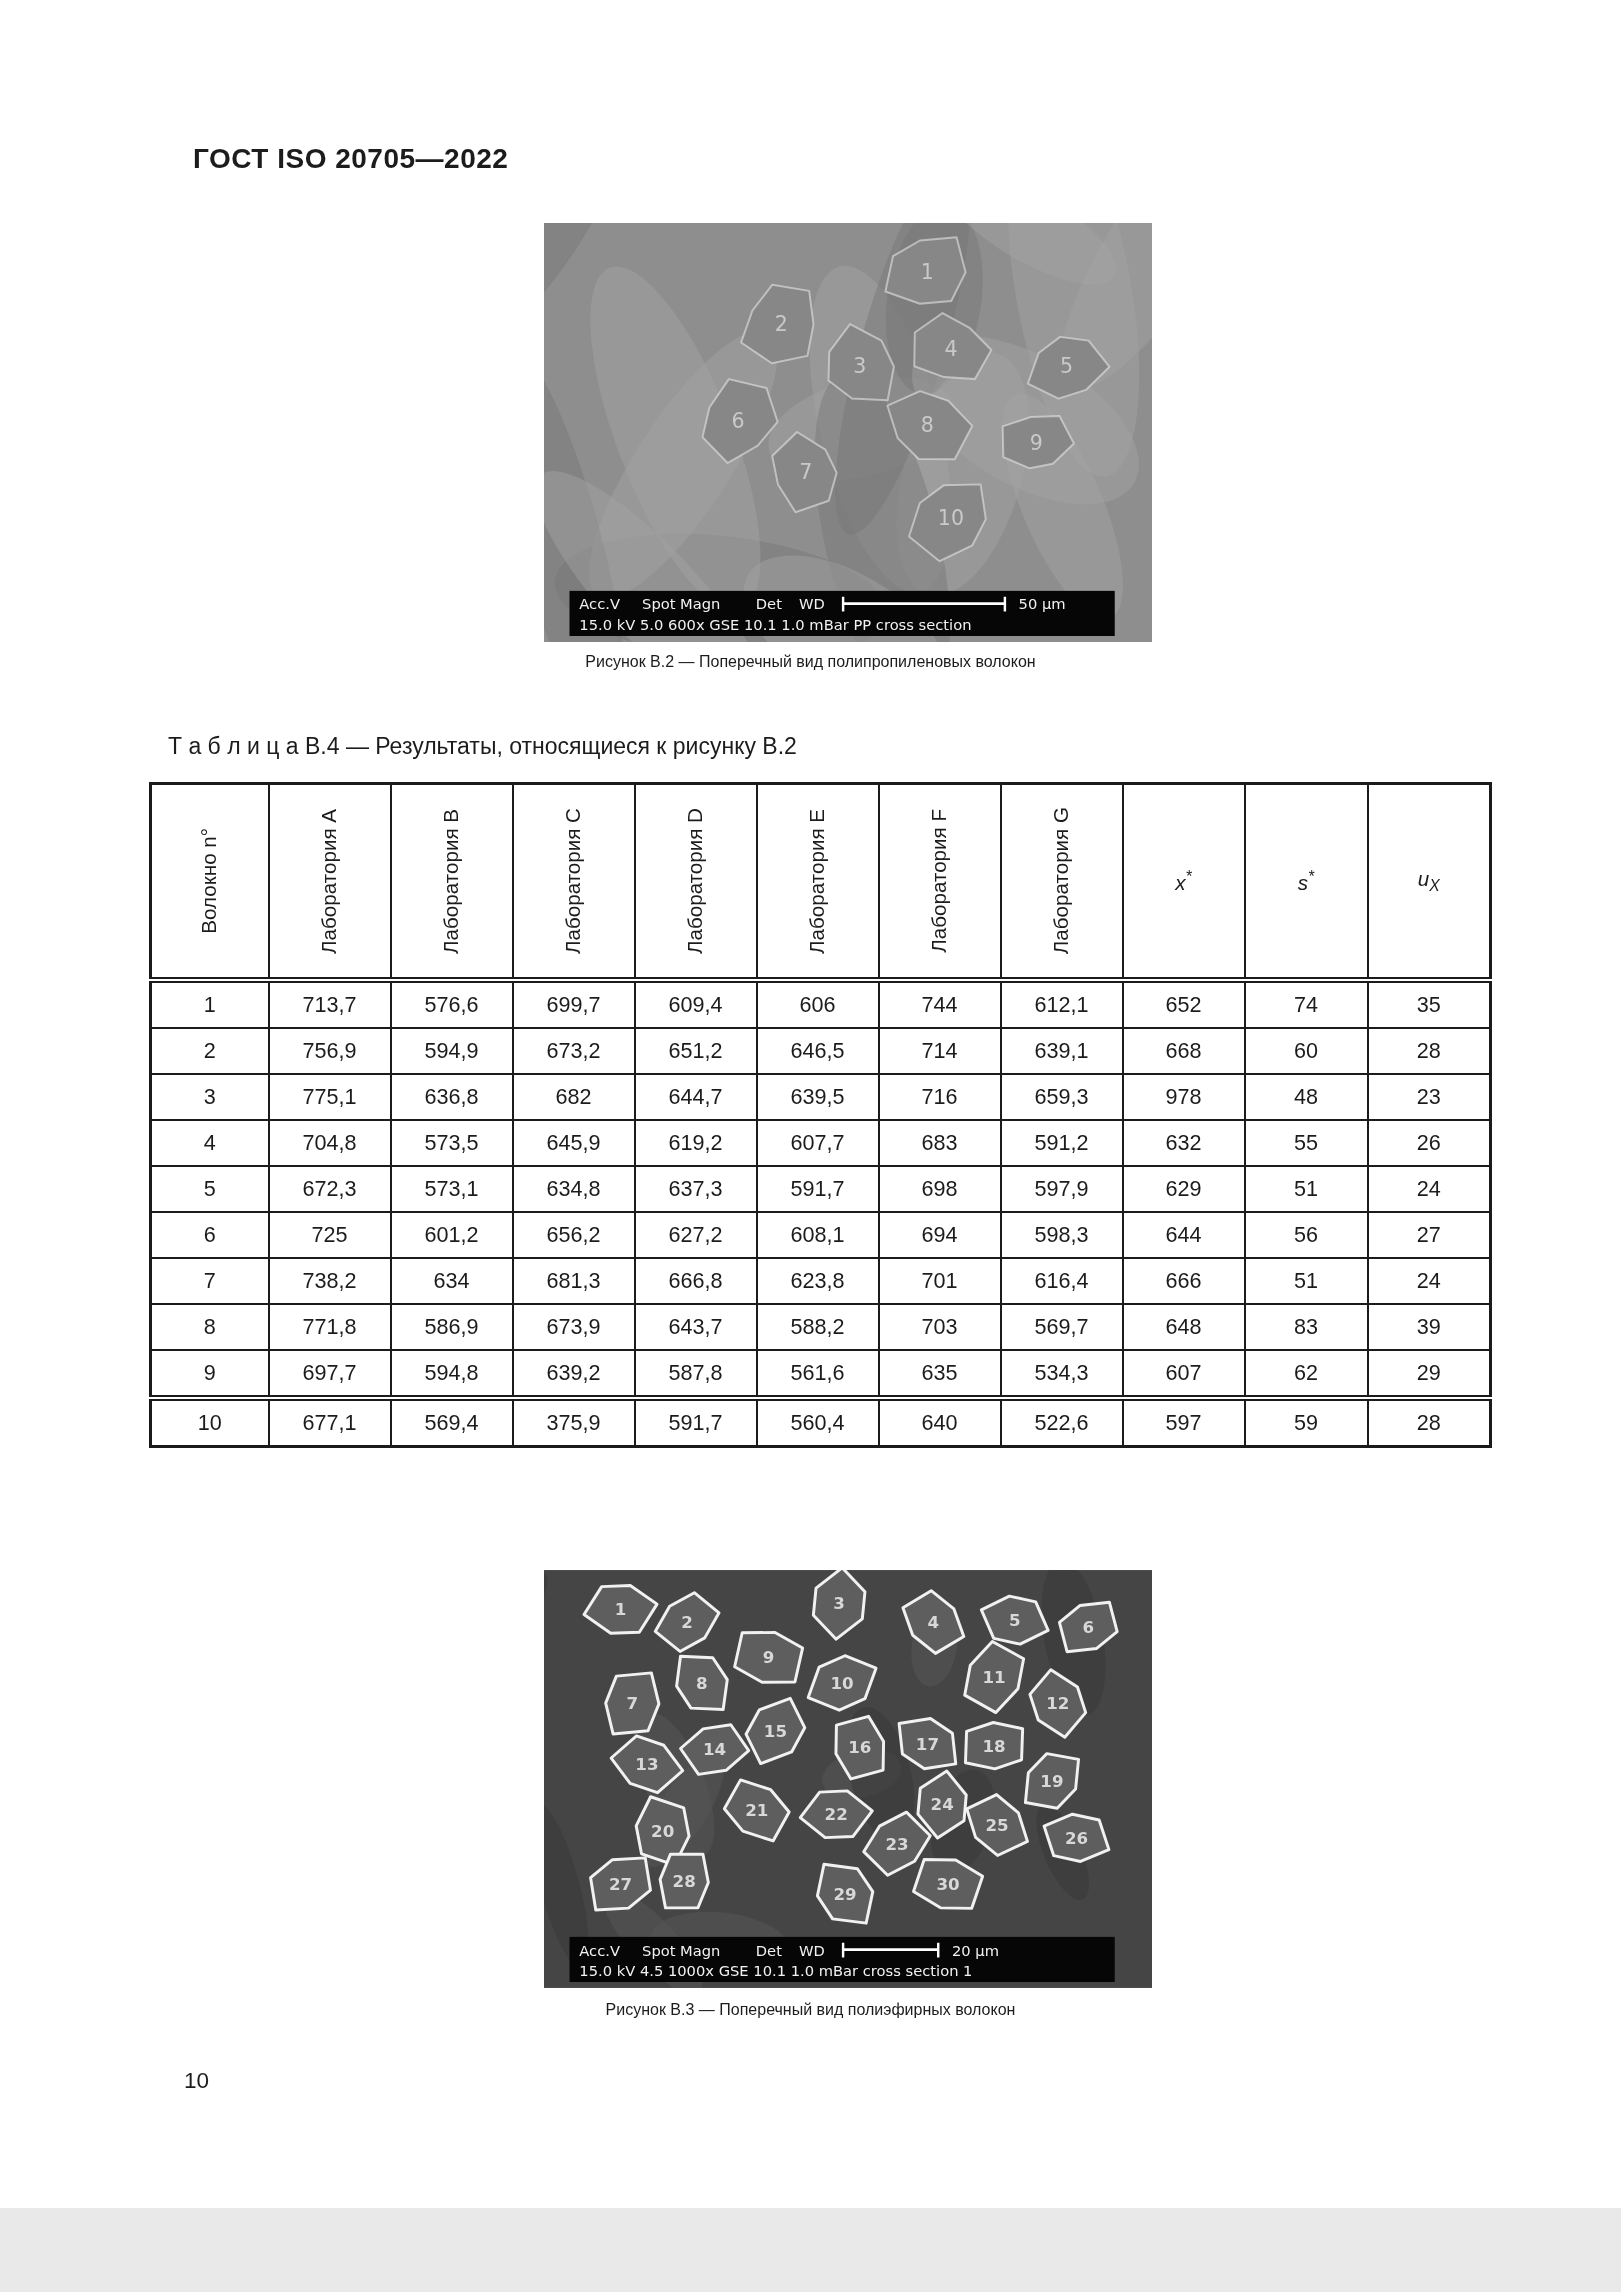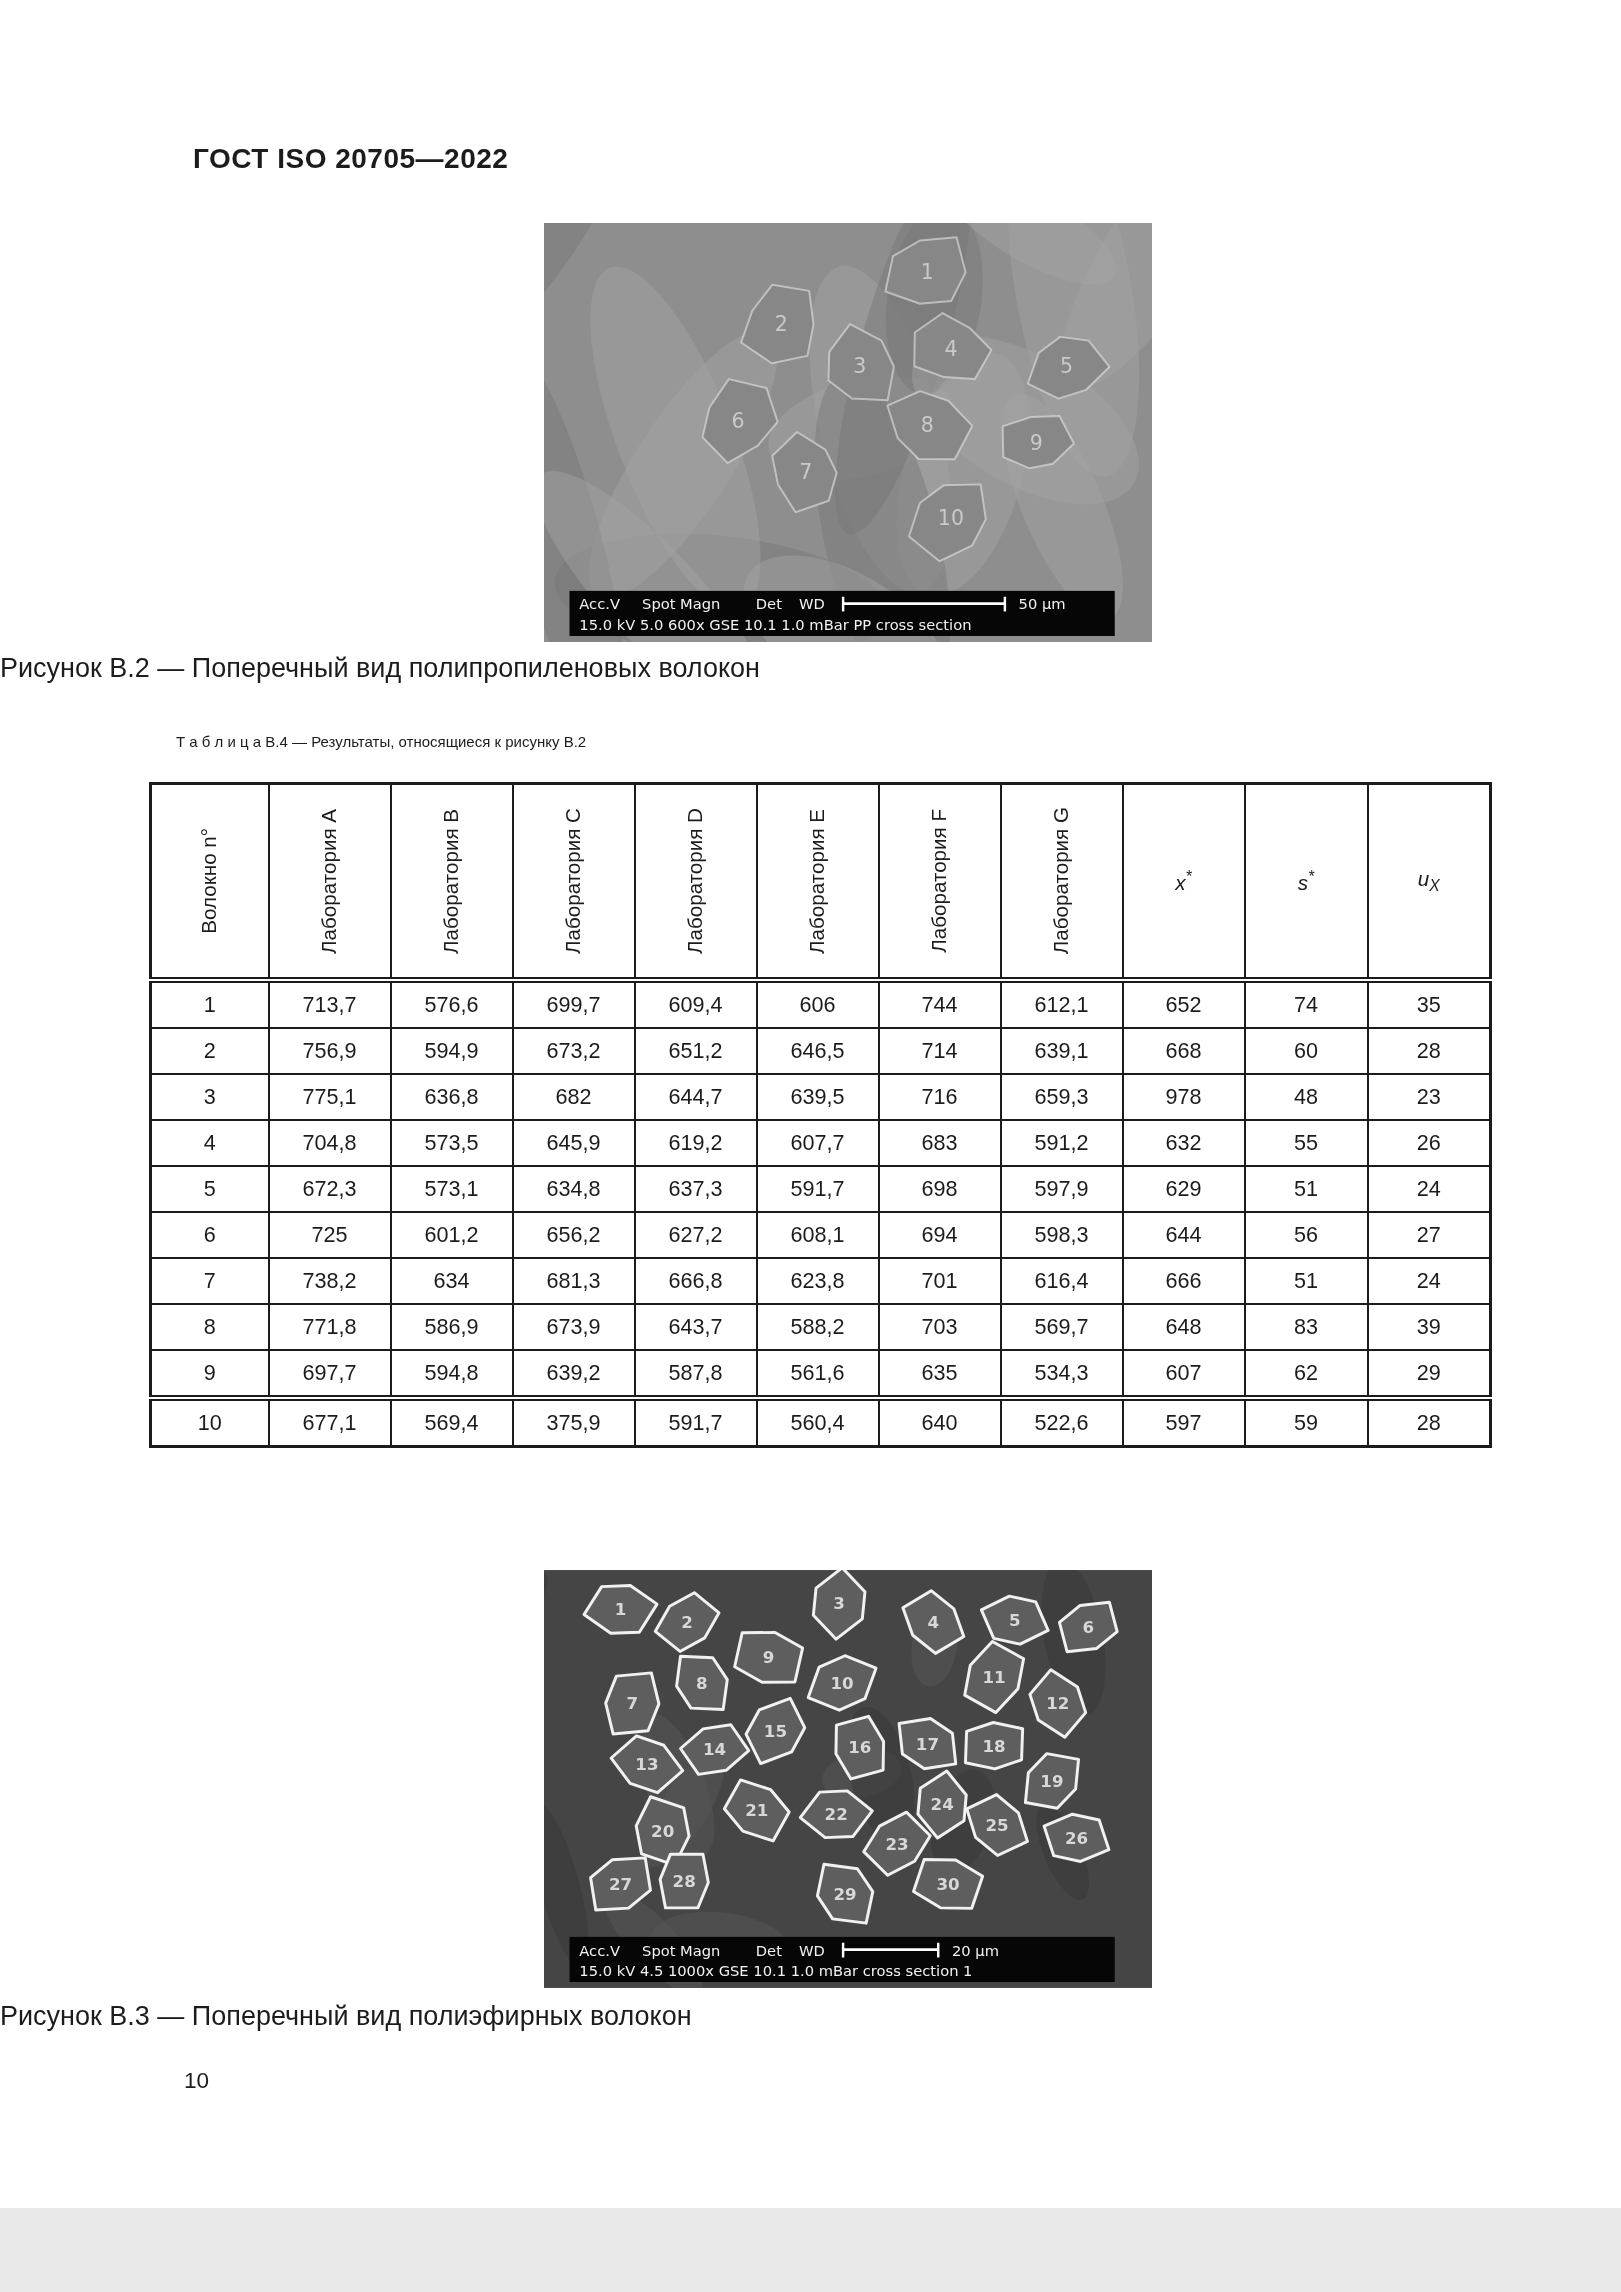--- a/index.html
+++ b/index.html
@@ -5,24 +5,24 @@
   html,body { margin:0; padding:0; background:#e9e9e9; }
   .page {
     position:relative; width:1621px; height:2208px; margin:0 auto;
     background:#ffffff; overflow:hidden;
     font-family:"Liberation Sans","DejaVu Sans",sans-serif; color:#1c1c1c;
   }
   .doc-header { position:absolute; left:193px; top:143px; font-size:28px; font-weight:bold; letter-spacing:0.5px; }
   .fig { position:absolute; width:608px; background:#8e8e8e; }
   #fig-b2 { left:544px; top:223px; height:419px; }
   #fig-b3 { left:544px; top:1570px; height:418px; }
-  .caption { position:absolute; left:0; width:1621px; text-align:left; font-size:27px; }
+  .caption { position:absolute; left:0; width:1621px; text-align:center; font-size:16px; }
   #caption-b2 { top:653px; }
   #caption-b3 { top:2001px; }
-  .table-title { position:absolute; left:176px; top:733px; font-size:15px; }
+  .table-title { position:absolute; left:168px; top:733px; font-size:23px; }
   .paragraph  { position:absolute; left:281px; top:1507px; font-size:23.5px; }
   .page-number { position:absolute; left:184px; top:2068px; font-size:22.5px; }
 
   table.results { position:absolute; left:149px; top:782px; width:1335px;
     border-collapse:collapse; table-layout:fixed; border:3.9px solid #1b1b1b; }
   table.results th, table.results td { border:2.9px solid #1b1b1b; padding:0; }
   table.results thead th { height:192px; vertical-align:middle; text-align:center;
     font-weight:normal; font-size:20.6px; border-bottom:6.9px double #1b1b1b; background:#fff; }
   table.results tbody td { height:44px; text-align:center; vertical-align:middle; font-size:21.6px; }
   tr.double-top td { border-top:6.9px double #1b1b1b; }

